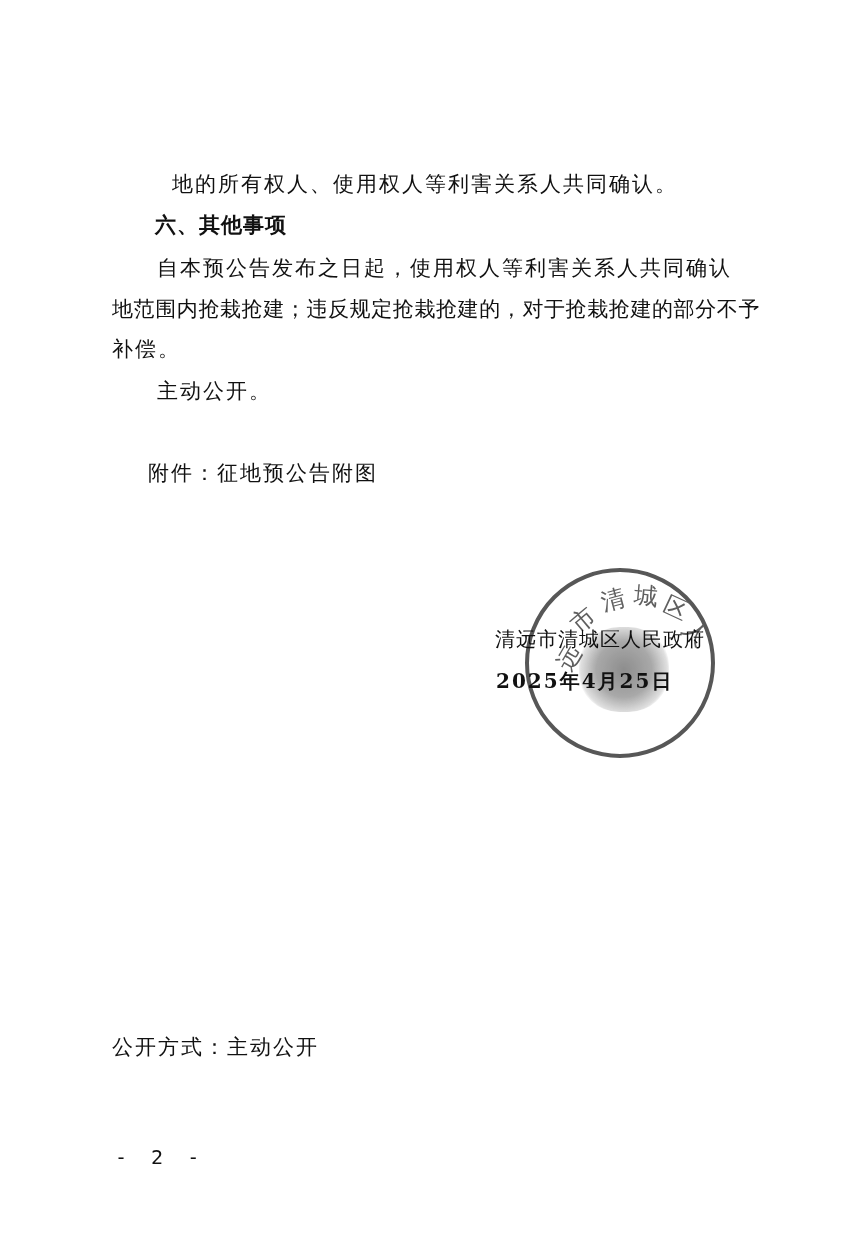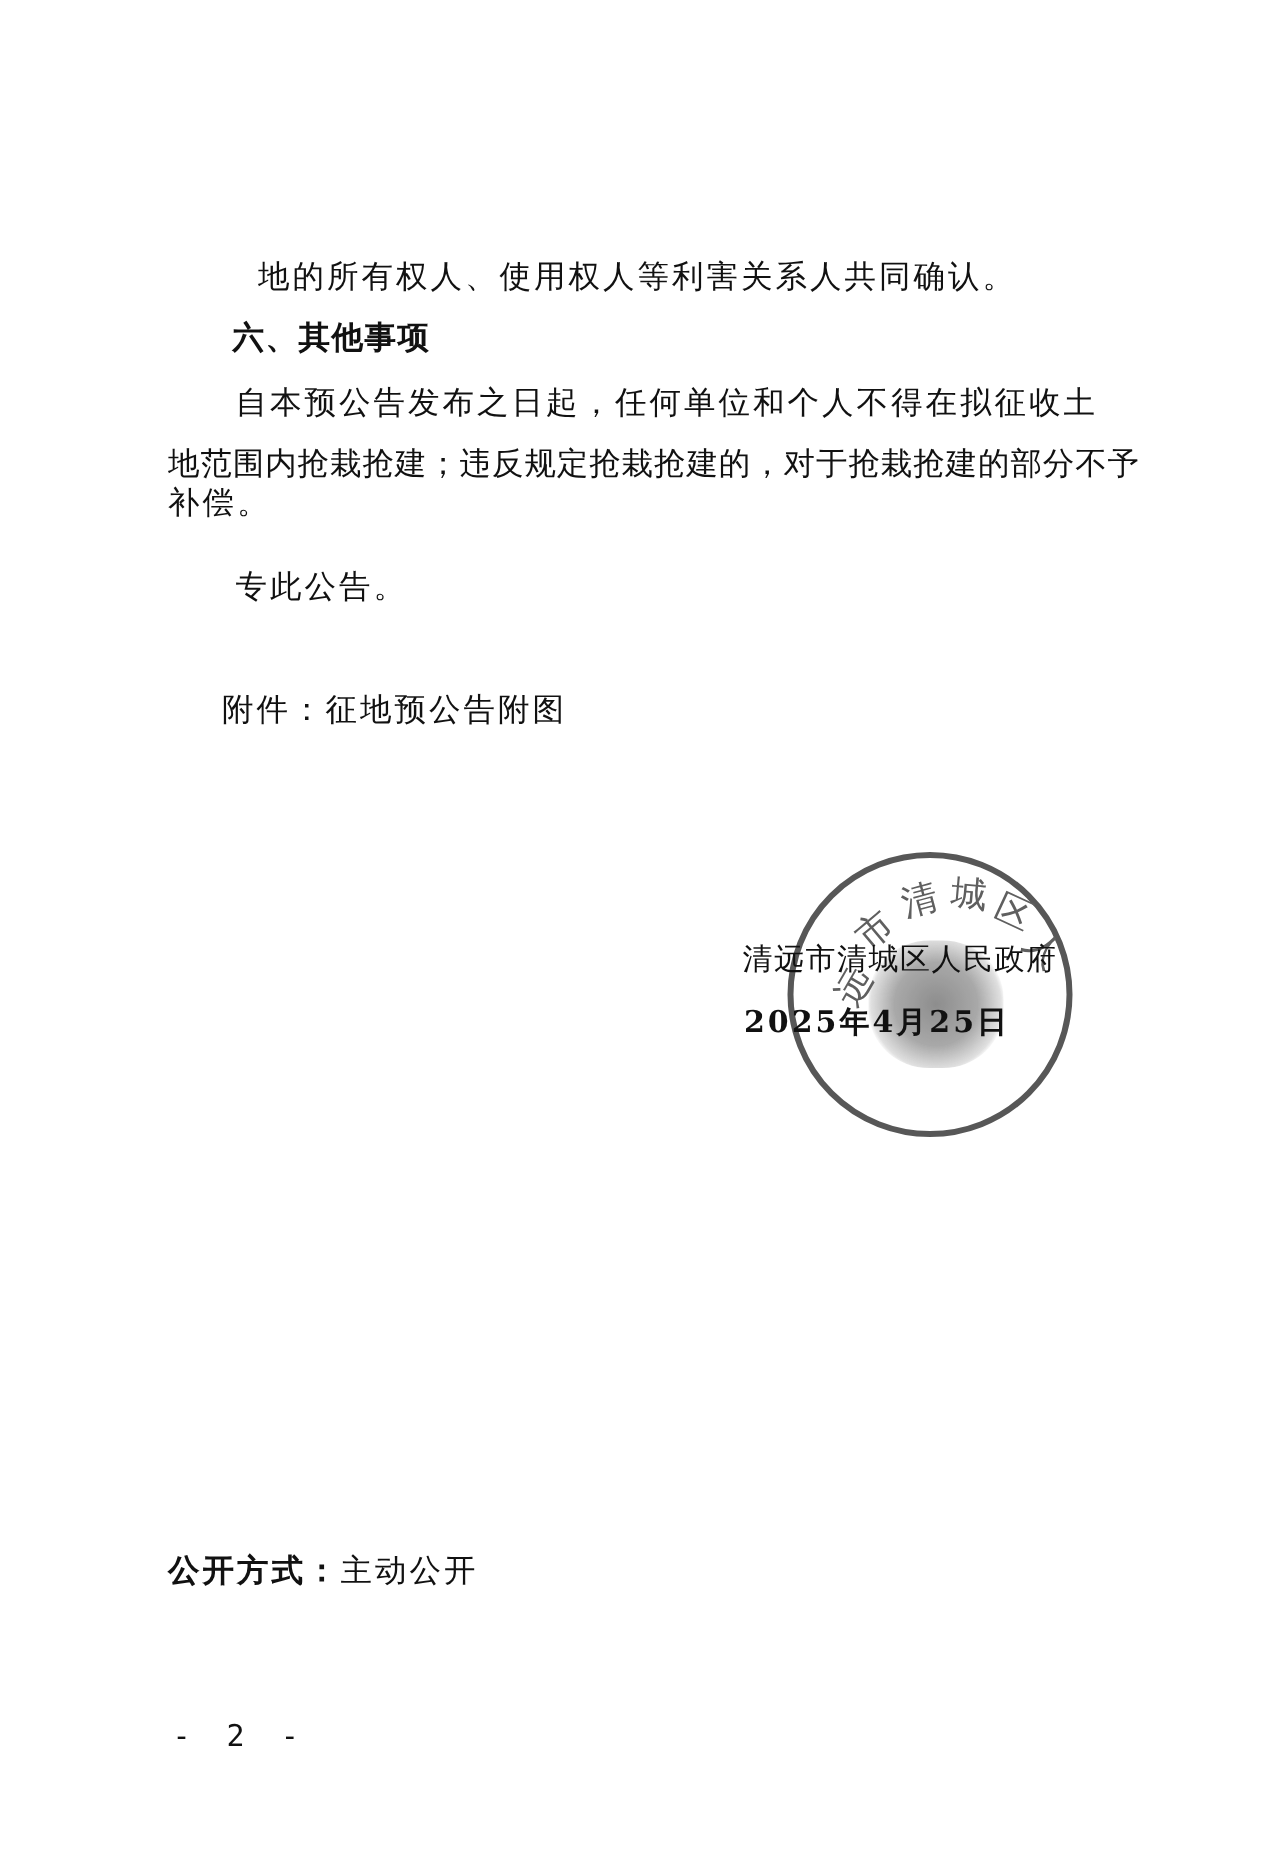--- a/index.html
+++ b/index.html
@@ -22,37 +22,37 @@
     }
     .seal-inner {
       position: absolute; left: 50px; top: 55px; width: 90px; height: 85px;
       border-radius: 45%;
       background: radial-gradient(circle, #7a7a7a 0%, #9a9a9a 45%, rgba(150,150,150,0.35) 70%, rgba(255,255,255,0) 75%);
     }
     .seal-arc {
       position: absolute; font-size: 24px; color: #444; font-family: "DejaVu Serif", serif;
     }
     .sig { position: absolute; white-space: nowrap; font-size: 20px; letter-spacing: 1px; z-index: 2; }
-    .footer-label { font-family: "DejaVu Sans", "Liberation Sans", sans-serif; font-weight: bold; }
+    .footer-label { font-family: "DejaVu Sans", "Liberation Sans", sans-serif; font-weight: normal; }
     .pageno { position: absolute; left: 115px; top: 1145px; font-size: 20px; letter-spacing: 6px; font-family: "DejaVu Sans Mono", monospace; }
   </style>
 </head>
 <body>
 
 <div>
 
   <div class="line" style="left:152px; top:174px;margin-left:20px;">地的所有权人、使用权人等利害关系人共同确认。</div>
 
   <div class="line heading" style="left:155px; top:215px;">六、其他事项</div>
 
-  <div class="line" style="left:157px; top:258px;">自本预公告发布之日起，任何单位和个人不得在拟征收土</div>
+  <div class="line" style="left:157px; top:258px;">自本预公告发布之日起，使用权人等利害关系人共同确认</div>
   <div class="line" style="left:112px; top:299px; letter-spacing:0.6px;">地范围内抢栽抢建；违反规定抢栽抢建的，对于抢栽抢建的部分不予</div>
-  <div class="line" style="left:112px; top:325px;">补偿。</div>
+  <div class="line" style="left:112px; top:340px;font-family:Liberation Mono, monospace;">补偿。</div>
 
-  <div class="line" style="left:157px; top:381px;">专此公告。</div>
+  <div class="line" style="left:157px; top:381px;">主动公开。</div>
 
   <div class="line" style="left:148px; top:463px;">附件：征地预公告附图</div>
 
   <div class="seal">
     <div class="seal-inner"></div>
     <span class="seal-arc" style="left:28px; top:70px; transform:rotate(-60deg);">远</span>
     <span class="seal-arc" style="left:42px; top:32px; transform:rotate(-40deg);">市</span>
     <span class="seal-arc" style="left:72px; top:12px; transform:rotate(-15deg);">清</span>
     <span class="seal-arc" style="left:105px; top:8px; transform:rotate(5deg);">城</span>
     <span class="seal-arc" style="left:135px; top:20px; transform:rotate(25deg);">区</span>

